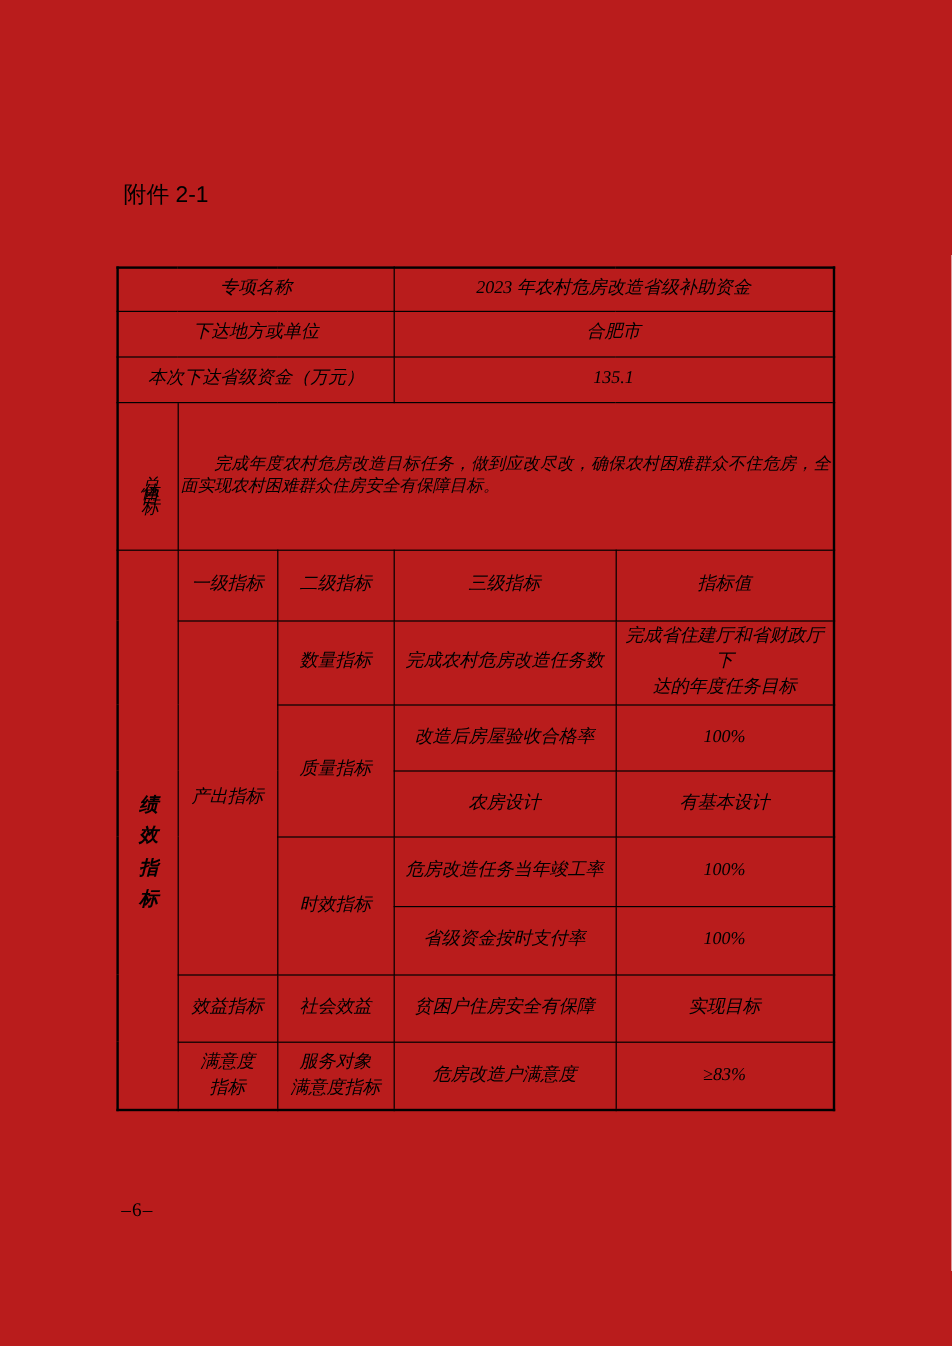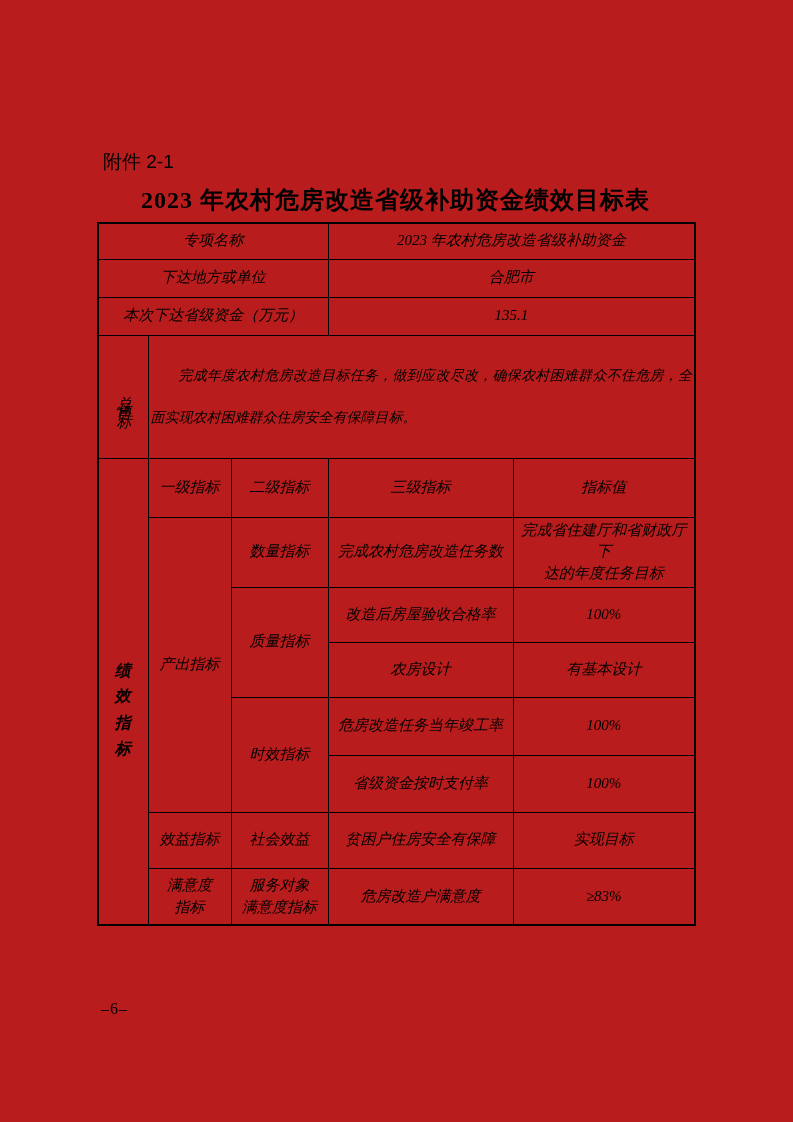--- a/index.html
+++ b/index.html
@@ -77,41 +77,40 @@
     padding-top: 26px;
   }
   td.goal-cell {
     text-align: left;
     vertical-align: middle;
     padding: 4px 5px;
   }
   .goal-text {
     margin: 0;
     font-size: 14px;
-    line-height: 42px;
+    line-height: 18px;
     text-indent: 2em;
     text-align: justify;
   }
   .pre { white-space: pre-line; }
   .page-number {
     position: absolute;
     left: 101px;
     top: 1000px;
     font-size: 16px;
     letter-spacing: 1px;
   }
 </style>
 </head>
 <body>
 
 <div class="page">
 
   <div class="attachment">附件 2-1</div>
 
-  <h1 class="doc-title">2023 年农村危房改造省级补助资金绩效目标表</h1>
 
   <table class="main">
     <colgroup>
       <col style="width:50px">
       <col style="width:83px">
       <col style="width:97px">
       <col style="width:185px">
       <col style="width:182px">
     </colgroup>
     <tbody>

